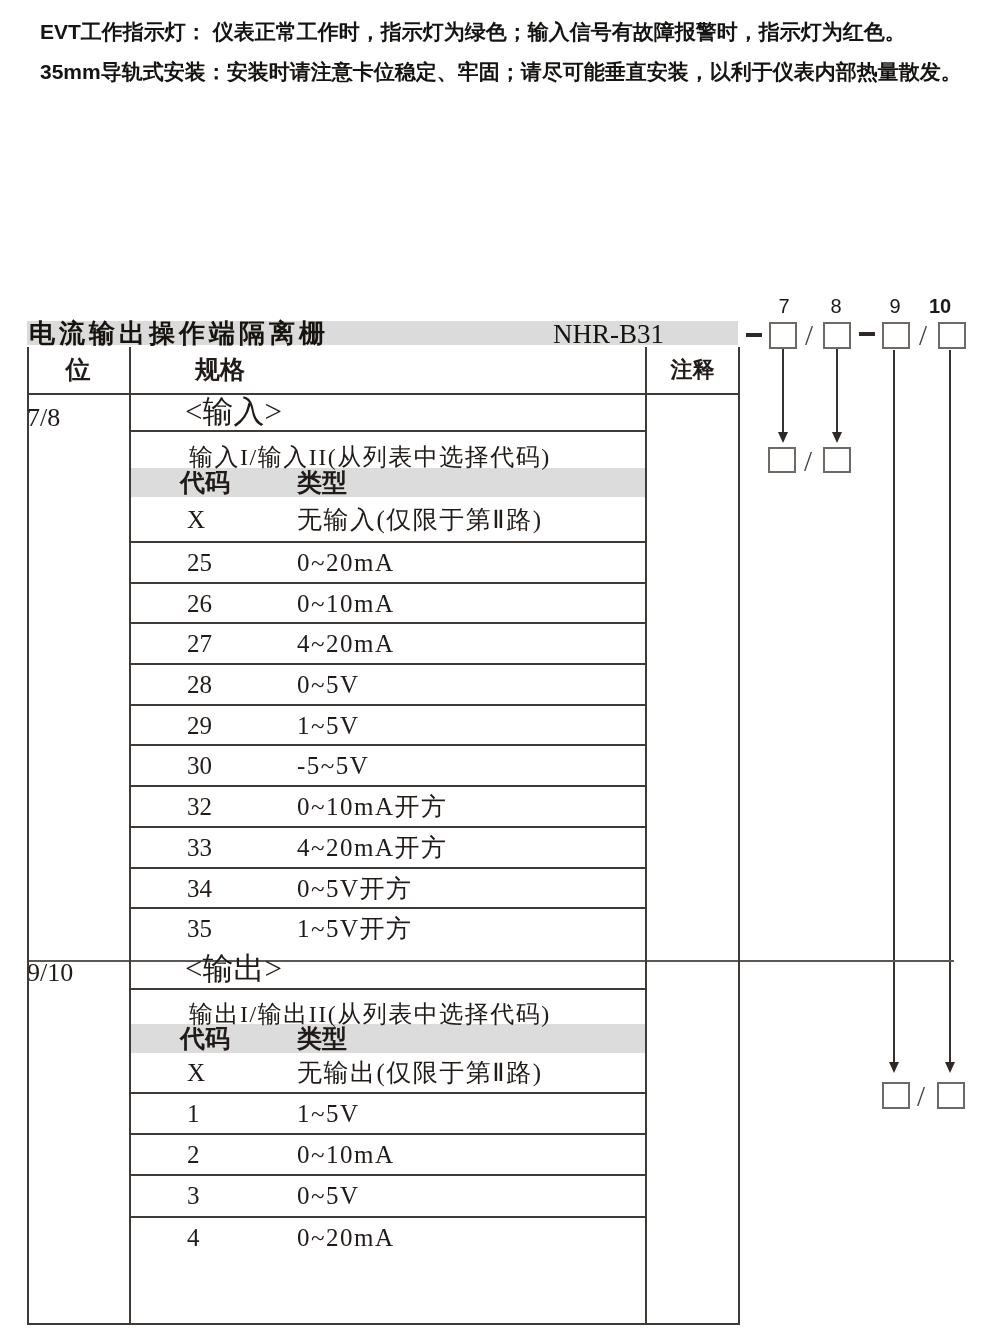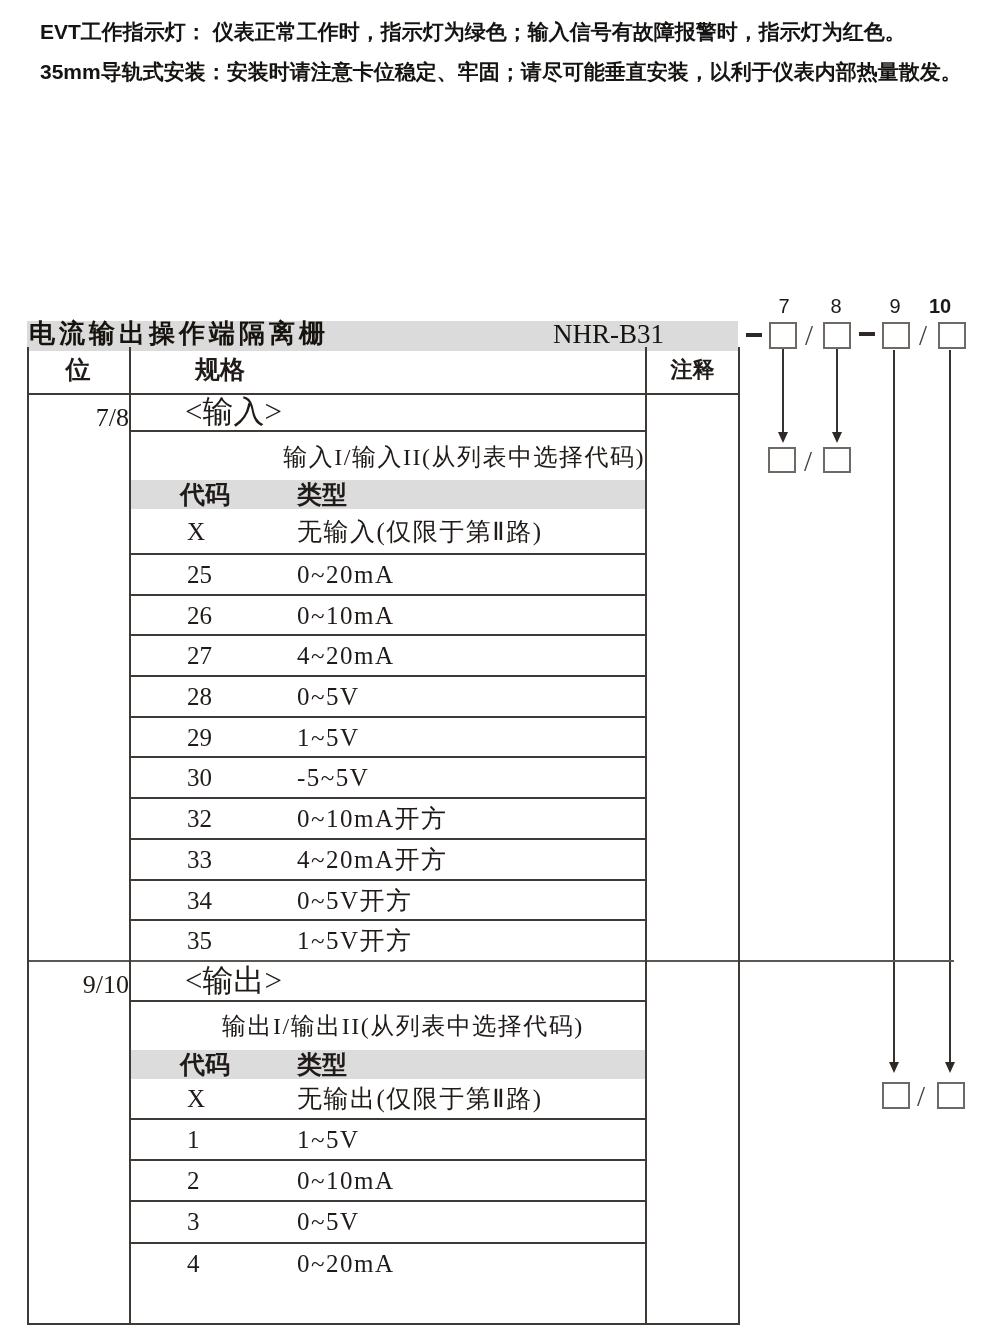--- a/index.html
+++ b/index.html
@@ -16,21 +16,21 @@
     font-size:21px; line-height:40px; color:#161412; }
 
   
   .banner { left:0; top:163px; width:990px; height:110px; background:#d2d2d2; text-align:center; }
   .banner-title { padding-top:10px; font-family:"Liberation Sans", sans-serif;
     font-weight:bold; font-size:47px; line-height:54px; letter-spacing:5px; color:#1b1816; }
   .banner-sub { font-family:"Liberation Sans", sans-serif; font-size:20px;
     line-height:24px; margin-top:3px; color:#1b1816; }
 
   
-  .model-bar { left:27px; top:321px; width:711px; height:30px; background:#dbdbdb; }
+  .model-bar { left:27px; top:321px; width:711px; height:24px; background:#dbdbdb; }
   .product { position:absolute; left:2px; top:-4px; white-space:nowrap;
     font-weight:bold; font-size:26px; line-height:34px; letter-spacing:4px; color:#17130f; }
   .model { position:absolute; left:526px; top:-2px; font-size:27px; line-height:30px; color:#17130f; }
 
   
   .digit { top:294px; height:24px; text-align:center;
     font-family:"Liberation Sans", sans-serif; font-size:20px; line-height:24px; color:#1c1a18; }
 
   
   .cbox { width:28px; height:27px; border:2px solid #6e6964; background:#ffffff; }
@@ -42,29 +42,29 @@
   .divider-ext { left:27px; top:960px; width:927px; height:2px; background:#5c5753; }
 
   
   .sel-table { left:27px; top:347px; width:713px; height:978px; }
   .vb { position:absolute; top:0; width:2px; height:978px; background:#403a36; }
   .thead { display:flex; height:48px; border-bottom:2px solid #403a36; }
   .h1 { width:102px; text-align:center; font-weight:bold; font-size:25px; line-height:46px; }
   .h2 { width:516px; padding-left:66px; font-weight:bold; font-size:25px; line-height:46px; }
   .h3 { flex:1; text-align:center; font-weight:bold; font-size:22px; line-height:46px; }
   .tsection { display:flex; }
-  .p1 { width:102px; text-align:right; font-size:26px; padding-top:8px; }
+  .p1 { width:102px; text-align:left; font-size:26px; padding-top:8px; }
   .p2 { width:516px; }
   .p3 { flex:1; }
   .r-title { border-bottom:2px solid #403a36; font-size:31px; padding-left:56px; }
   .sec-a .r-title { height:37px; line-height:34px; }
   .sec-b .r-title { height:40px; line-height:38px; }
   .r-desc { font-size:24px; padding-left:60px; letter-spacing:1.5px; white-space:nowrap; }
-  .sec-a .r-desc { height:48px; line-height:50px;text-align:right; }
-  .sec-b .r-desc { height:48px; line-height:48px;margin-left:33px; }
+  .sec-a .r-desc { height:36px; line-height:50px; }
+  .sec-b .r-desc { height:34px; line-height:48px; }
   .r-band { height:29px; background:#dcdcdc; font-weight:bold; font-size:25px;
     line-height:29px; padding-left:51px; }
   .band-code { display:inline-block; width:117px; }
   .crow { border-bottom:2px solid #403a36; font-size:25px; white-space:nowrap; }
   .sec-a .crow { height:40.7px; line-height:39px; }
   .sec-b .crow { height:41.3px; line-height:40px; }
   .sec-a .crow.r-x { height:46px; line-height:45px; }
   .sec-b .crow.r-x { height:41px; line-height:40px; }
   .crow:last-child { border-bottom:none; }
   .ccode { display:inline-block; margin-left:58px; width:110px; }

